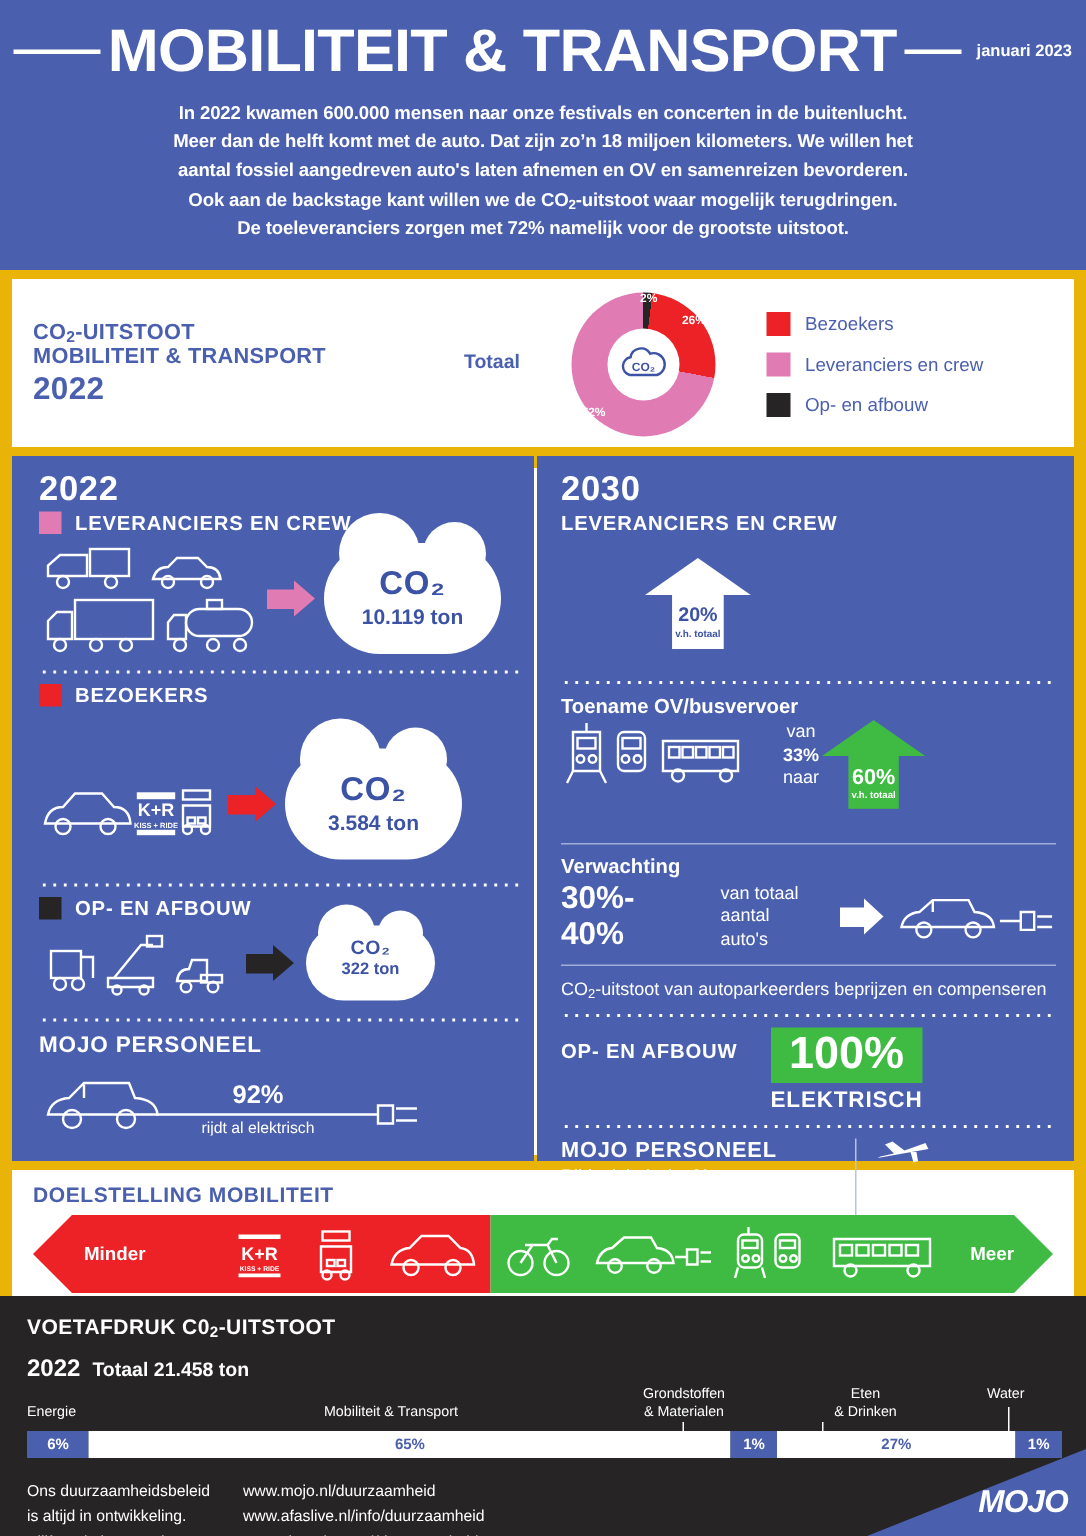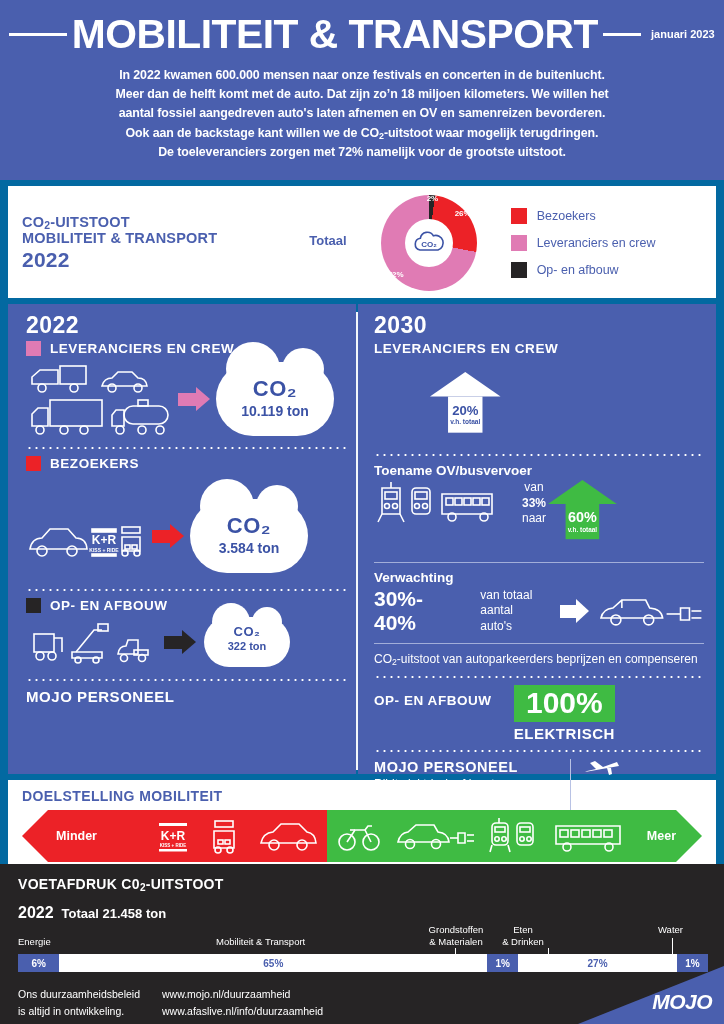--- a/index.html
+++ b/index.html
@@ -3,21 +3,21 @@
 <meta charset="utf-8">
 <style>
   * { margin:0; padding:0; box-sizing:border-box; }
   body {
     width:724px; height:1024px;
     background:#ffffff;
     font-family:"Liberation Sans", sans-serif;
     overflow:hidden;
     position:relative;
   }
-  .page { width:724px; height:1024px; position:relative; background:#0369a1; }
+  .page { width:724px; height:1024px; position:relative; background:#eab308; }
 
   
   .header { background:#4a5fae; padding:14px 0 10px; }
   .title-row { display:flex; align-items:center; justify-content:center; gap:10px; padding:0 18px; }
   .title-rule { height:3px; background:#ffffff; flex:0 0 auto; }
   .title-rule.left { width:58px; }
   .title-rule.right { width:38px; }
   .main-title {
     color:#ffffff; font-size:40px; font-weight:bold; letter-spacing:-0.5px;
     line-height:1; white-space:nowrap;
@@ -358,20 +358,36 @@
             <div class="cloud-co2 s">CO₂</div>
             <div class="cloud-ton s">322 ton</div>
           </div>
         </div>
       </div>
 
       <div class="dots" style="margin-top:12px;"></div>
 
       <div class="sec-title" style="font-size:15px;">MOJO PERSONEEL</div>
 
+      <div class="row-flex" style="margin-top:8px;">
+        <svg width="300" height="44" viewBox="0 0 300 44">
+          <g class="icn">
+            <path d="M6 30 q2 -10 14 -11 l10 -10 h30 l4 10 q14 1 15 11 z"></path>
+            <line x1="30" y1="10" x2="30" y2="19"></line>
+            <circle cx="22" cy="33" r="6"></circle>
+              <circle cx="58" cy="33" r="6"></circle>
+            <line x1="78" y1="30" x2="226" y2="30"></line>
+            <path d="M226 24 h10 v12 h-10 z"></path>
+            <line x1="238" y1="26" x2="252" y2="26"></line>
+            <line x1="238" y1="34" x2="252" y2="34"></line>
+          </g>
+          <text x="146" y="22" font-size="17" font-weight="bold" fill="#fff" text-anchor="middle" font-family="Liberation Sans, sans-serif">92%</text>
+          <text x="146" y="42" font-size="10.5" fill="#fff" text-anchor="middle" font-family="Liberation Sans, sans-serif">rijdt al elektrisch</text>
+        </svg>
+      </div>
 
     </div>
 
     <div class="divider-v"></div>
 
     <div class="col colR">
       <div class="yr">2030</div>
       <div class="sec-title" style="margin-top:2px;">LEVERANCIERS EN CREW</div>
 
       <div class="row-flex" style="margin-top:16px; padding-left:46px;">
@@ -610,21 +626,21 @@
 
     <div class="foot-row1">
       <span class="f-year">2022</span>
       <span class="f-tot">Totaal 21.458 ton</span>
     </div>
 
     <div class="bar-labels">
       <div class="bl" style="left:0; top:12px;">Energie</div>
       <div class="bl" style="left:198px; top:12px;">Mobiliteit &amp; Transport</div>
       <div class="bl" style="left:398px; top:0; text-align:center; width:80px;">Grondstoffen<br>&amp; Materialen</div>
-      <div class="bl" style="left:470px; top:0; text-align:center; width:70px;">Eten<br>&amp; Drinken</div>
+      <div class="bl" style="left:524px; top:0; text-align:center; width:70px;">Eten<br>&amp; Drinken</div>
       <div class="bl" style="left:640px; top:0;">Water</div>
       <div class="tick" style="left:437px; top:24px; height:8px;"></div>
       <div class="tick" style="left:530px; top:24px; height:8px;"></div>
       <div class="tick" style="left:654px; top:14px; height:18px;"></div>
     </div>
 
     <div class="bar">
       <div class="seg blue" style="width:6%;">6%</div>
       <div class="seg white" style="width:62%;">65%</div>
       <div class="seg blue" style="width:4.5%;">1%</div>

